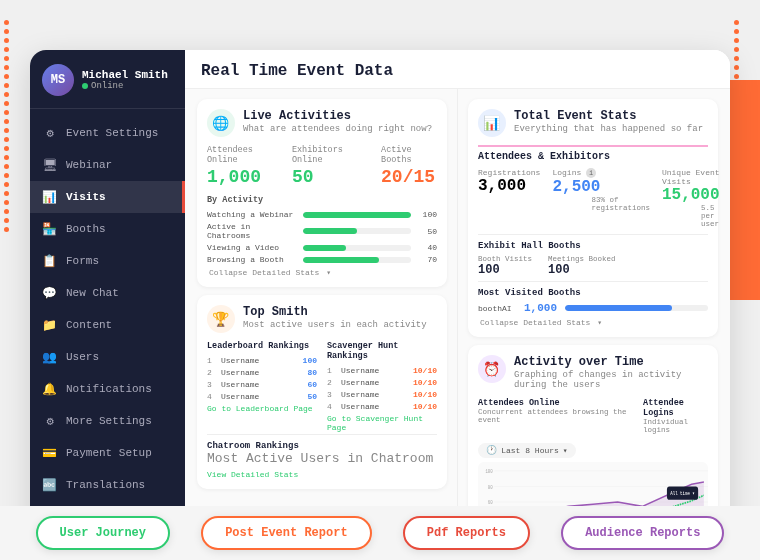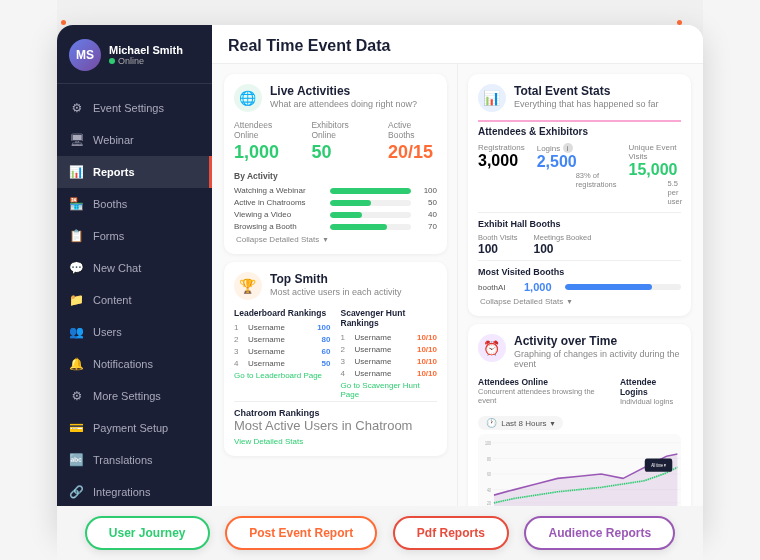--- a/index.html
+++ b/index.html
@@ -8,27 +8,28 @@
       height: 560px;
       background: #f5f5f5;
       font-family: 'Segoe UI', Arial, sans-serif;
       display: flex;
       align-items: center;
       justify-content: center;
       overflow: hidden;
     }
 
     .outer-container {
-      width: 646px;
+      width: 760px;
       height: 560px;
       background: #f0f0f0;
       position: relative;
       display: flex;
-      align-items: center;
+      align-items: flex-end;
       justify-content: center;
+      font-family: Liberation Mono, monospace;
     }
 
     
     .dots-left, .dots-right {
       position: absolute;
       top: 0; bottom: 0;
       width: 30px;
       display: flex;
       flex-direction: column;
       flex-wrap: wrap;
@@ -628,21 +629,21 @@
       <div class="nav-item">
     <span class="nav-icon">⚙</span>
     <span class="nav-label">Event Settings</span>
   </div>
           <div class="nav-item">
     <span class="nav-icon">🖥</span>
     <span class="nav-label">Webinar</span>
   </div>
           <div class="nav-item active">
     <span class="nav-icon">📊</span>
-    <span class="nav-label">Reports</span>
+    <span class="nav-label">Visits</span>
   </div>
           <div class="nav-item">
     <span class="nav-icon">🏪</span>
     <span class="nav-label">Booths</span>
   </div>
           <div class="nav-item">
     <span class="nav-icon">📋</span>
     <span class="nav-label">Forms</span>
   </div>
           <div class="nav-item">
@@ -889,21 +890,21 @@
             <div class="collapse-link">
               <span>Collapse Detailed Stats</span> <span>▾</span>
             </div>
           </div>
 
           <div class="section-card">
             <div class="section-header">
               <div class="section-icon icon-purple">⏰</div>
               <div class="section-title-block">
                 <div class="section-title">Activity over Time</div>
-                <div class="section-subtitle">Graphing of changes in activity during the event</div>
+                <div class="section-subtitle">Graphing of changes in activity during the users</div>
               </div>
             </div>
 
             <div class="aot-header">
               <div class="aot-metric">
                 <div class="aot-metric-title">Attendees Online</div>
                 <div class="aot-metric-sub">Concurrent attendees browsing the event</div>
               </div>
               <div class="aot-metric">
                 <div class="aot-metric-title">Attendee Logins</div>

